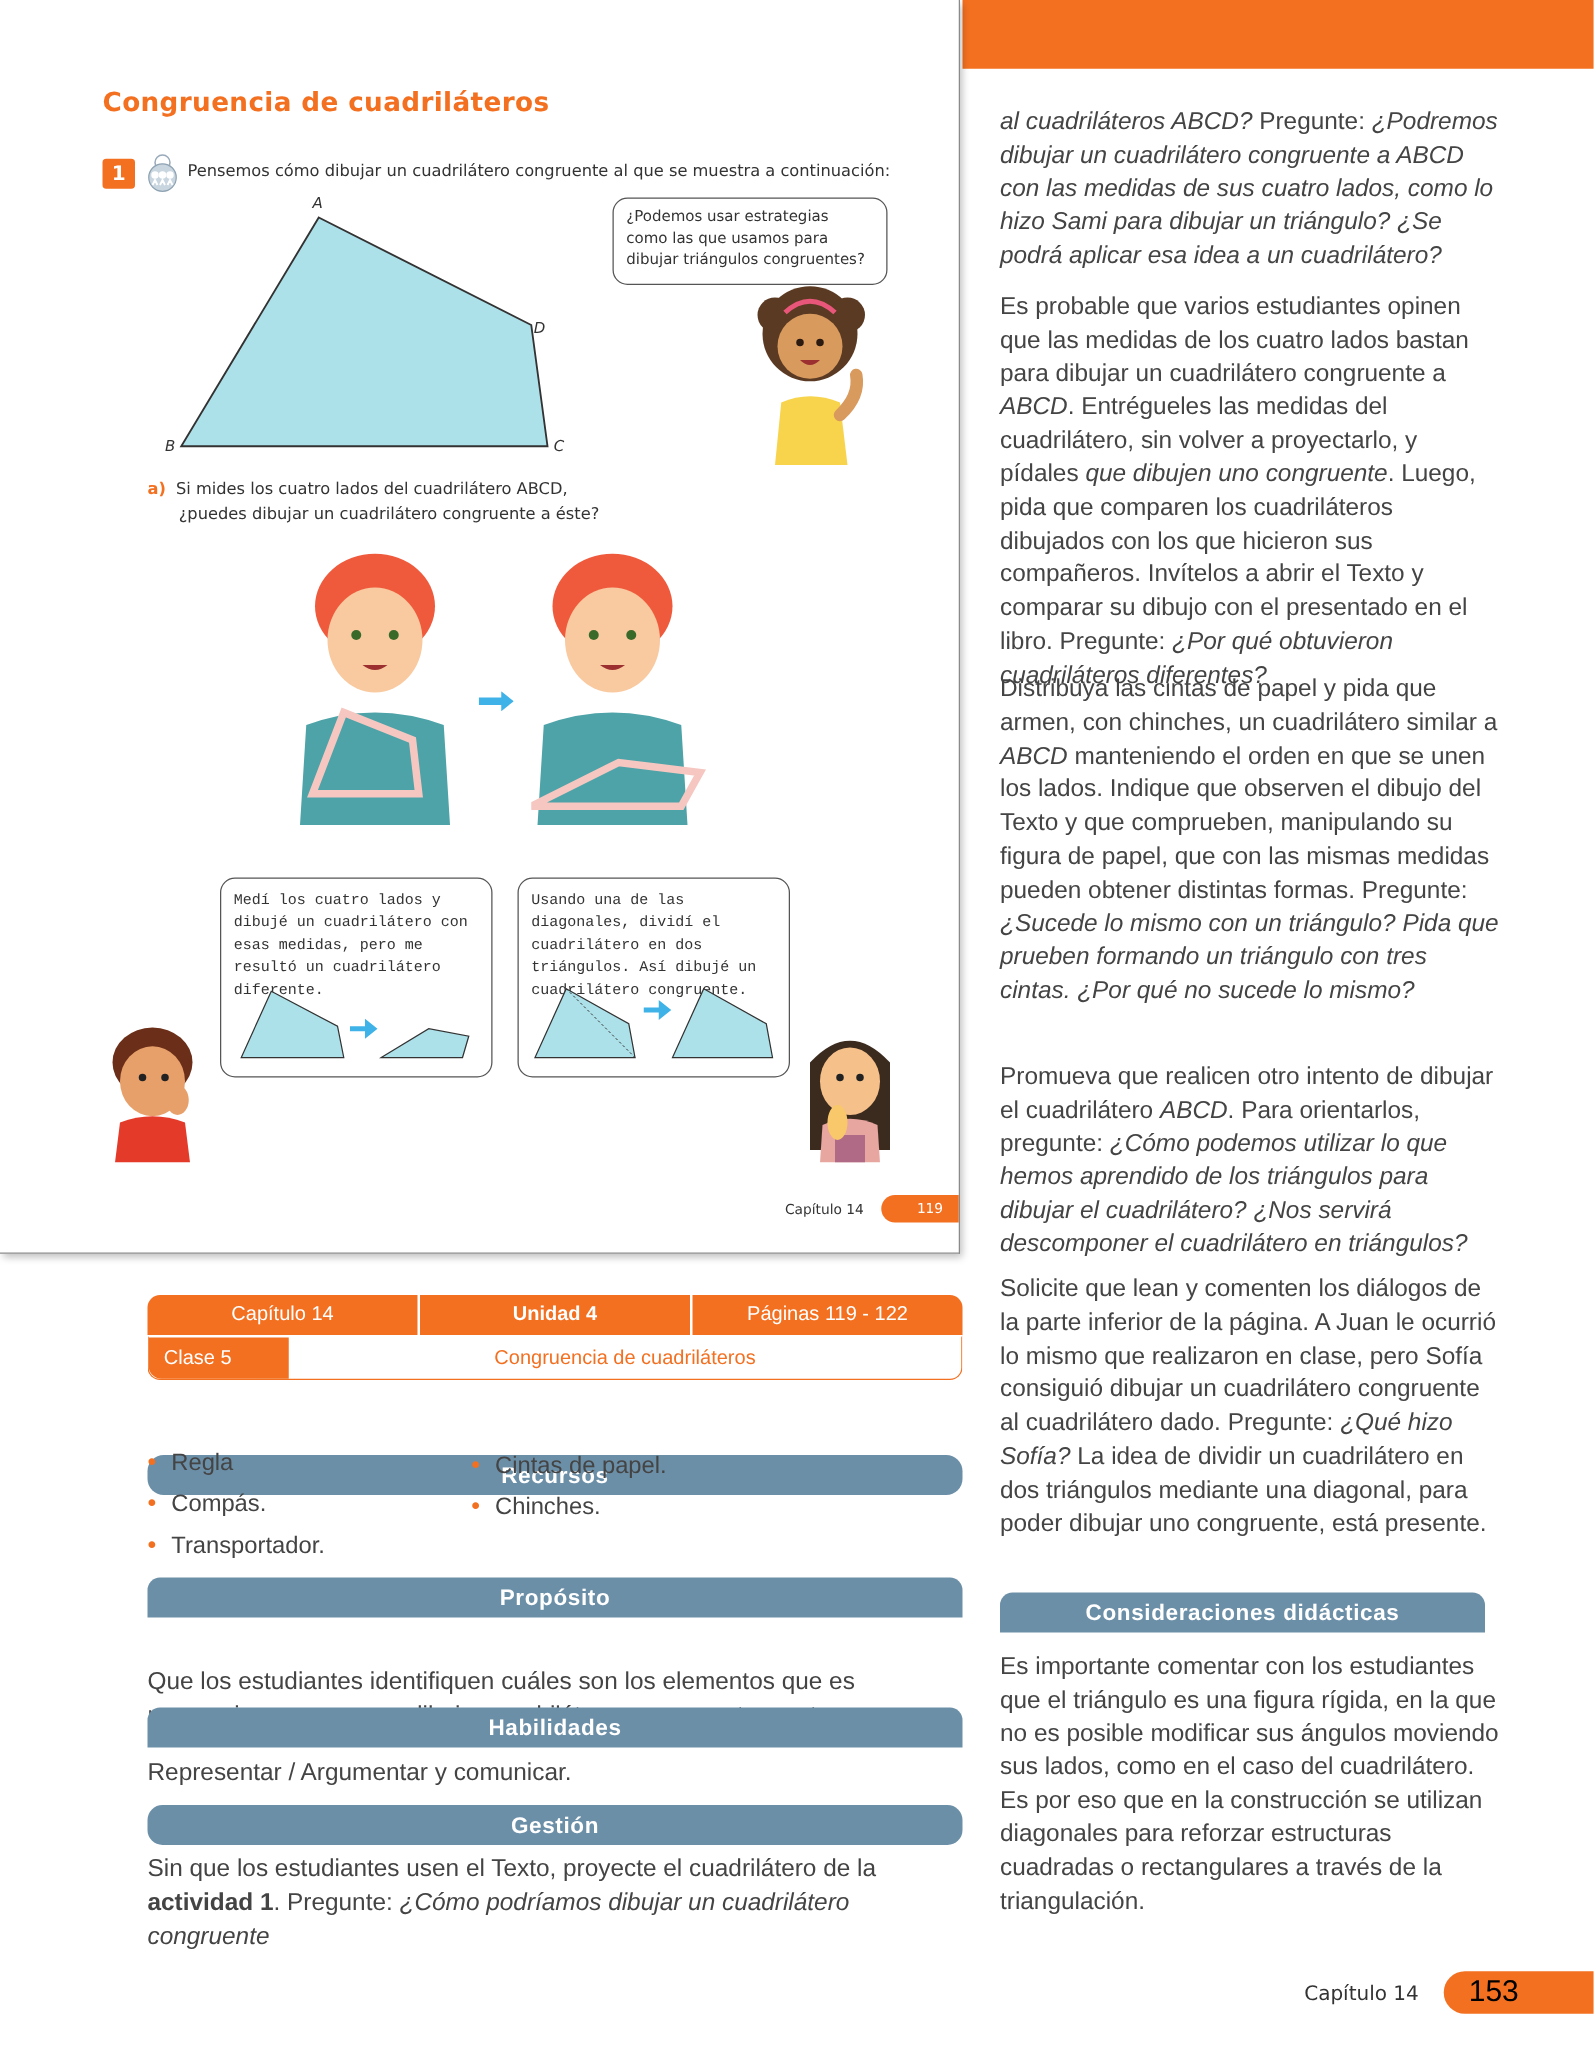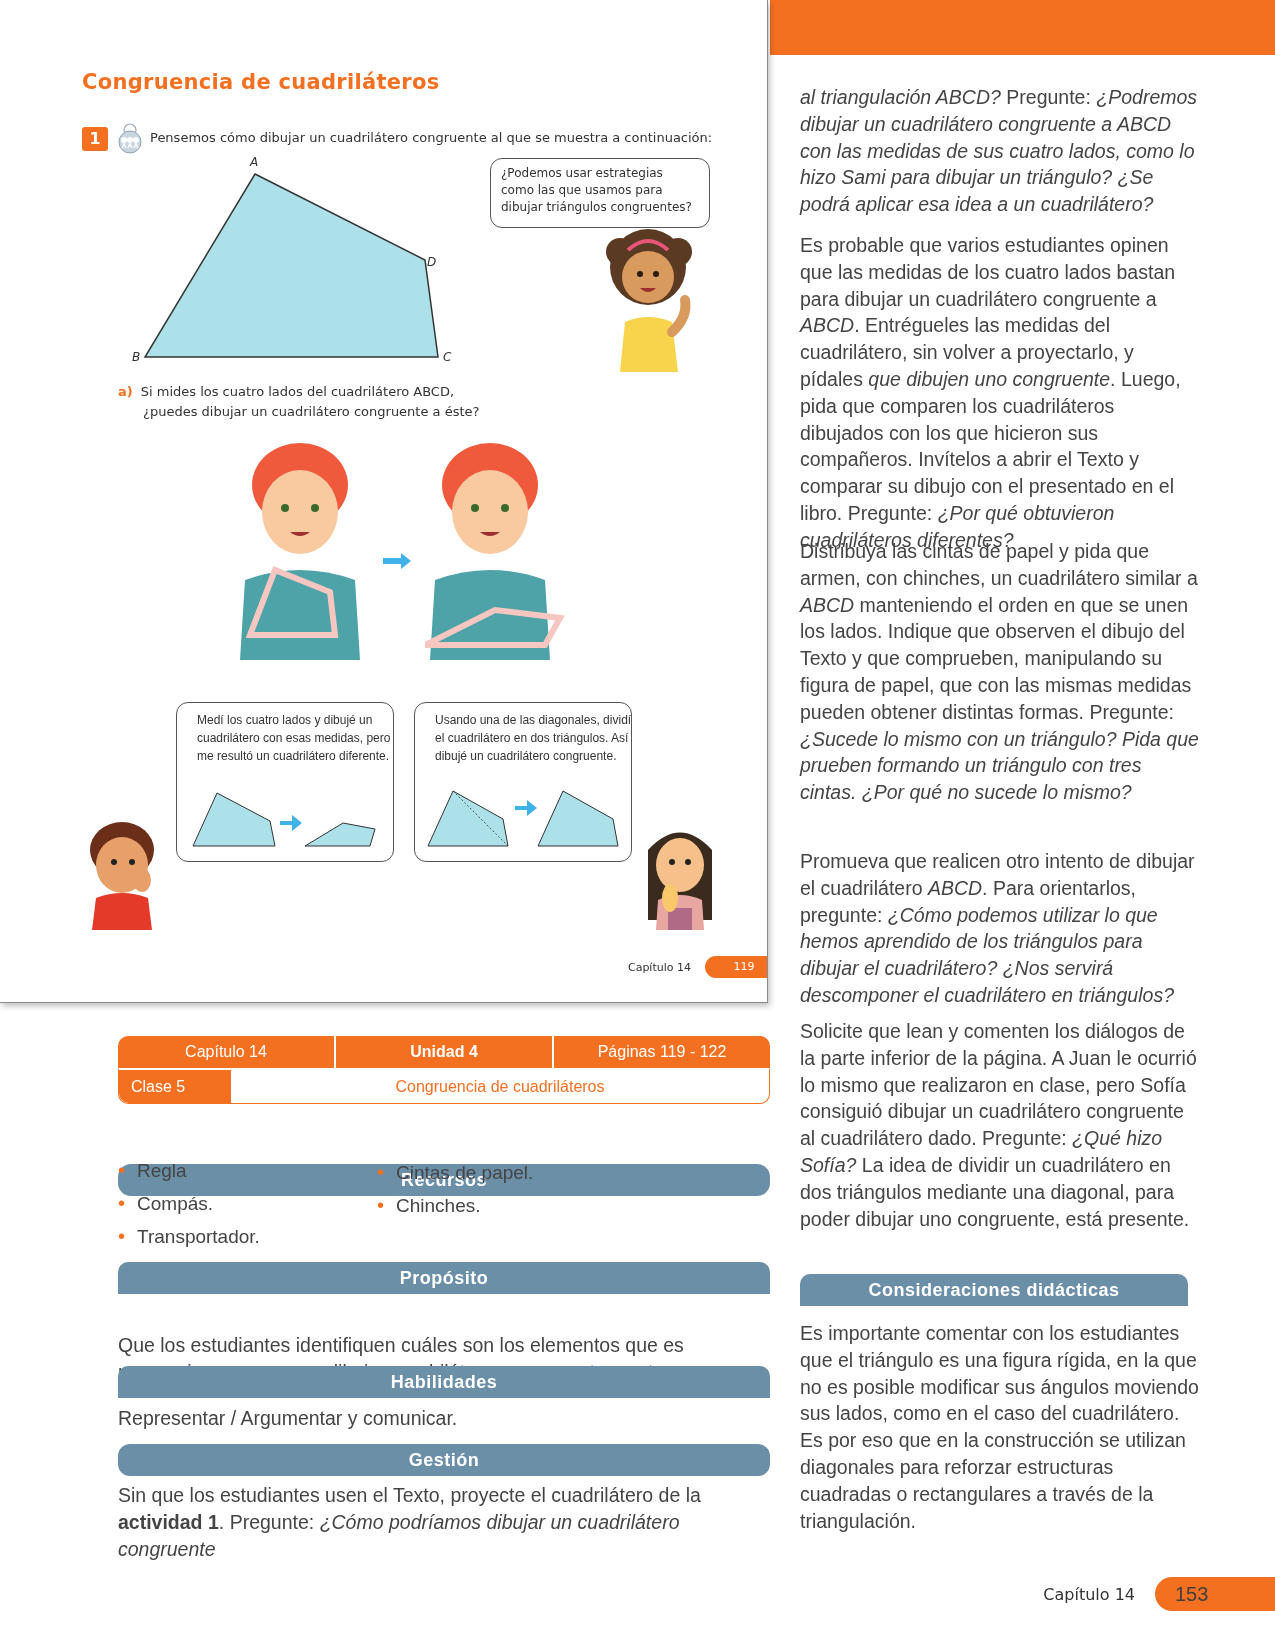--- a/index.html
+++ b/index.html
@@ -25,21 +25,21 @@
   .bubble { position: absolute; border: 1.2px solid #555; border-radius: 12px; background: #fff; font-family: "DejaVu Sans", sans-serif; font-size: 12px; line-height: 17px; color: #333; padding: 6px 10px; }
   .q1-bubble { left: 490px; top: 158px; width: 220px; height: 70px; }
 
   .qa { position: absolute; left: 118px; top: 382px; font-family: "DejaVu Sans", sans-serif; font-size: 13px; line-height: 20px; color: #333; }
   .qa .lbl { color: #f37021; font-weight: bold; margin-right: 8px; }
   .qa .line2 { padding-left: 25px; }
 
   .char { position: absolute; }
   .arrow { position: absolute; width: 28px; height: 16px; }
 
-  .d-bubble { position: absolute; border: 1.2px solid #555; border-radius: 12px; background: #fff; font-family: Liberation Sans, sans-serif; font-size: 12px; line-height: 18px; color: #333; padding: 8px 20px; }
+  .d-bubble { position: absolute; border: 1.2px solid #555; border-radius: 12px; background: #fff; font-family: Liberation Mono, monospace; font-size: 12px; line-height: 18px; color: #333; padding: 8px 10px; }
   .juan-bubble { left: 176px; top: 702px; width: 218px; height: 160px; }
   .sofia-bubble { left: 414px; top: 702px; width: 218px; height: 160px; }
   .d-text { width: 200px; }
   .mini { position: absolute; left: 8px; bottom: 10px; width: 200px; height: 70px; }
 
   .sp-footer { position: absolute; right: 0; top: 956px; display: flex; align-items: center; }
   .sp-footer .chap { font-family: "DejaVu Sans", sans-serif; font-size: 11px; color: #333; margin-right: 14px; }
   .sp-footer .pnum { background: #f37021; color: #fff; font-size: 11px; height: 22px; line-height: 22px; width: 62px; padding-left: 16px; border-radius: 11px 0 0 11px; font-family: "DejaVu Sans", sans-serif; text-align: center; }
 
   
@@ -58,21 +58,21 @@
   .res-list { position: absolute; list-style: none; font-size: 19px; color: #444; line-height: 33px; }
   .res-list li::before { content: "•"; color: #f37021; margin-right: 12px; font-size: 20px; }
 
   .body-text { position: absolute; font-size: 19.5px; line-height: 26.8px; color: #444; }
   .body-text i { font-style: italic; }
   .left-text { left: 118px; width: 660px; }
   .right-text { left: 800px; width: 400px; }
 
   .page-footer { position: absolute; top: 1577px; right: 0; display: flex; align-items: center; }
   .page-footer .chap { font-family: "DejaVu Sans", sans-serif; font-size: 16px; color: #333; margin-right: 20px; }
-  .page-footer .pnum { background: #f37021; color: #404040; font-size: 20px; height: 34px; line-height: 34px; width: 120px; padding-left: 20px; border-radius: 17px 0 0 17px; }
+  .page-footer .pnum { background: #f37021; color: #000000; font-size: 24px; height: 34px; line-height: 34px; width: 120px; padding-left: 20px; border-radius: 17px 0 0 17px; }
 </style>
 </head>
 <body>
 
 <div class="top-bar"></div>
 
 <div class="student-page">
   <div class="sp-title">Congruencia de cuadriláteros</div>
 
   <div class="act-num">1</div>
@@ -208,21 +208,21 @@
 
 <div class="sec-head left-head" style="top:1366px;">Habilidades</div>
 <p class="body-text left-text" style="top:1405px;">Representar / Argumentar y comunicar.</p>
 
 <div class="sec-head left-head" style="top:1444px;border-radius:12px;">Gestión</div>
 <p class="body-text left-text" style="top:1482px;width:620px;">
   <span>Sin que los estudiantes usen el Texto, proyecte el cuadrilátero de la </span><b>actividad 1</b><span>. Pregunte: </span><i>¿Cómo podríamos dibujar un cuadrilátero congruente</i>
 </p>
 
 <p class="body-text right-text" style="top:84px;">
-  <i>al triangulación ABCD?</i><span> Pregunte: </span><i>¿Podremos dibujar un cuadrilátero congruente a ABCD con las medidas de sus cuatro lados, como lo hizo Sami para dibujar un triángulo? ¿Se podrá aplicar esa idea a un cuadrilátero?</i>
+  <i>al cuadriláteros ABCD?</i><span> Pregunte: </span><i>¿Podremos dibujar un cuadrilátero congruente a ABCD con las medidas de sus cuatro lados, como lo hizo Sami para dibujar un triángulo? ¿Se podrá aplicar esa idea a un cuadrilátero?</i>
 </p>
 <p class="body-text right-text" style="top:232px;">
   <span>Es probable que varios estudiantes opinen que las medidas de los cuatro lados bastan para dibujar un cuadrilátero congruente a </span><i>ABCD</i><span>. Entrégueles las medidas del cuadrilátero, sin volver a proyectarlo, y pídales </span><i>que dibujen uno congruente</i><span>. Luego, pida que comparen los cuadriláteros dibujados con los que hicieron sus compañeros. Invítelos a abrir el Texto y comparar su dibujo con el presentado en el libro. Pregunte: </span><i>¿Por qué obtuvieron cuadriláteros diferentes?</i>
 </p>
 <p class="body-text right-text" style="top:538px;">
   <span>Distribuya las cintas de papel y pida que armen, con chinches, un cuadrilátero similar a </span><i>ABCD</i><span> manteniendo el orden en que se unen los lados. Indique que observen el dibujo del Texto y que comprueben, manipulando su figura de papel, que con las mismas medidas pueden obtener distintas formas. Pregunte: </span><i>¿Sucede lo mismo con un triángulo? Pida que prueben formando un triángulo con tres cintas. ¿Por qué no sucede lo mismo?</i>
 </p>
 <p class="body-text right-text" style="top:848px;">
   <span>Promueva que realicen otro intento de dibujar el cuadrilátero </span><i>ABCD</i><span>. Para orientarlos, pregunte: </span><i>¿Cómo podemos utilizar lo que hemos aprendido de los triángulos para dibujar el cuadrilátero? ¿Nos servirá descomponer el cuadrilátero en triángulos?</i>
 </p>

